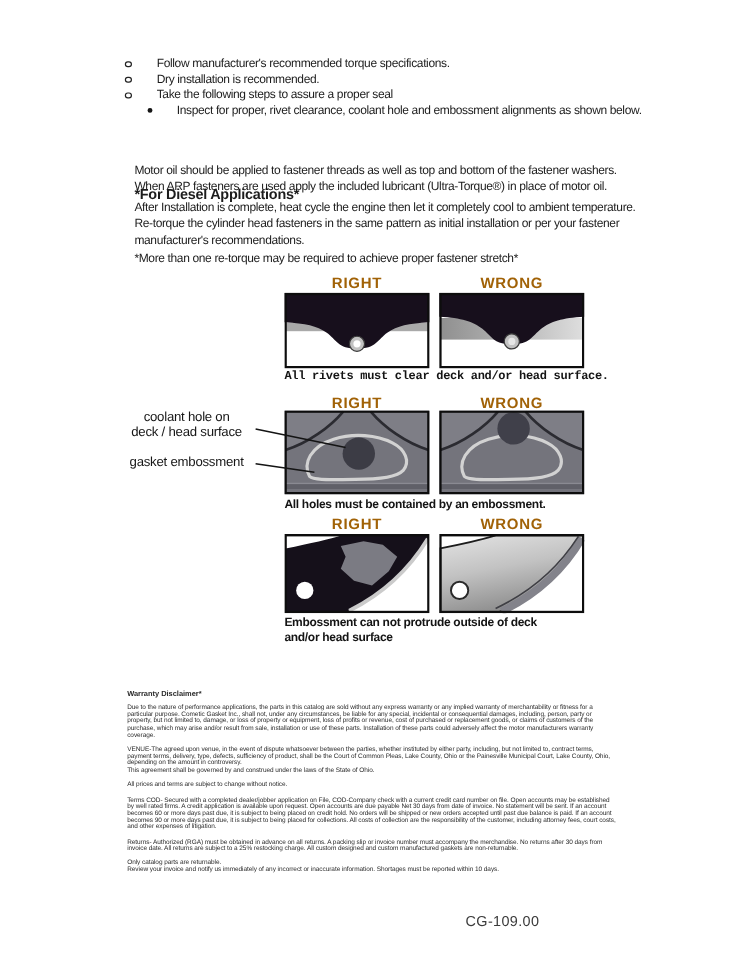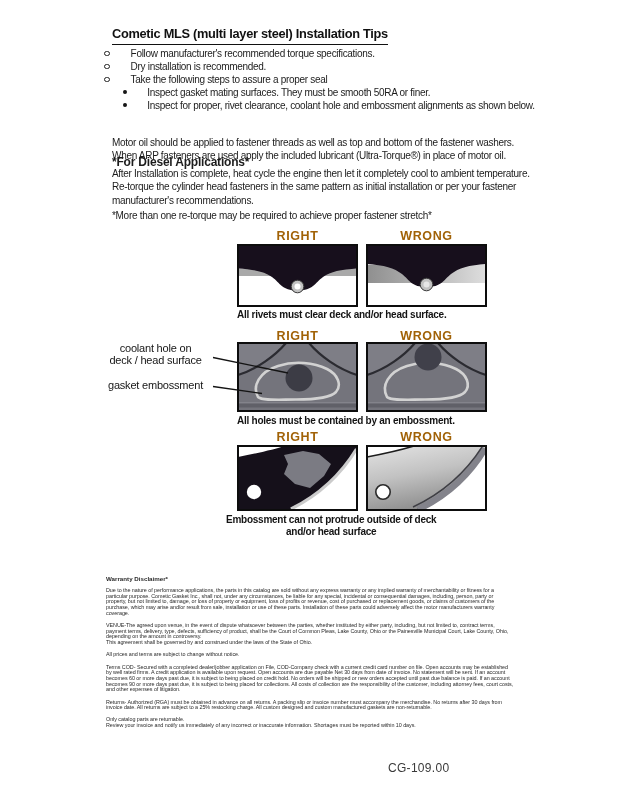--- a/index.html
+++ b/index.html
@@ -46,38 +46,33 @@
 
   .docnum { left:388px; top:761px; font-size:12px; letter-spacing:0.3px; color:#3a3a3a; }
 
   svg { display:block; }
 </style>
 </head>
 <body>
 
 <div class="page">
 
-  <div class="abs title">Cometic MLS (multi layer steel) Installation Tips</div>
 
   <div class="abs bullets">
     <div class="b-row">
       <span class="b-ring"></span>
       <span>Follow manufacturer's recommended torque specifications.</span>
     </div>
     <div class="b-row">
       <span class="b-ring"></span>
       <span>Dry installation is recommended.</span>
     </div>
     <div class="b-row">
       <span class="b-ring"></span>
       <span>Take the following steps to assure a proper seal</span>
-    </div>
-    <div class="b-row b-sub">
-      <span class="b-dot"></span>
-      <span>Inspect gasket mating surfaces.  They must be smooth 50RA or finer.</span>
     </div>
     <div class="b-row b-sub">
       <span class="b-dot"></span>
       <span>Inspect for proper, rivet clearance, coolant hole and embossment alignments as shown below.</span>
     </div>
   </div>
 
   <div class="abs diesel-h">*For Diesel Applications*</div>
   <div class="abs body-p p1">Motor oil should be applied to fastener threads as well as top and bottom of the fastener washers. When ARP fasteners are used apply the included lubricant (Ultra-Torque®) in place of motor oil.</div>
   <div class="abs body-p p2">After Installation is complete, heat cycle the engine then let it completely cool to ambient temperature. Re-torque the cylinder head fasteners in the same pattern as initial installation or per your fastener manufacturer's recommendations.</div>
@@ -104,21 +99,21 @@
       </linearGradient>
     </defs>
     <rect x="0" y="0" width="121" height="63" fill="#ffffff"></rect>
     <rect x="1" y="21" width="119" height="18" fill="url(#deckGrad)"></rect>
     <path d="M0,0 H121 V20 C102,21 93,24 85,30 C77,36.5 75.5,43 60.5,43 C45.5,43 44,36.5 36,30 C28,24 19,21 0,20 Z" fill="#170f1c"></path>
     <circle cx="60.5" cy="40.5" r="6.3" fill="#c2c2c2" stroke="#3a3a3a" stroke-width="1"></circle>
     <circle cx="60.5" cy="40.5" r="3" fill="#e6e6e6"></circle>
     <rect x="1" y="1" width="119" height="61" fill="none" stroke="#0d0d0d" stroke-width="2"></rect>
   </svg>
 
-  <div class="abs caption" style="left:237px; top:309px;">All rivets must clear deck and/or head surface.</div>
+  <div class="abs caption" style="left:237px; top:309px;font-family:Liberation Mono, monospace;">All rivets must clear deck and/or head surface.</div>
 
   <div class="abs rw-label" style="left:237px; top:329px;">RIGHT</div>
   <div class="abs rw-label" style="left:366px; top:329px;">WRONG</div>
 
   <div class="abs side-lbl" style="left:100px; top:343px;">
     <div>coolant hole on</div>
     <div>deck / head surface</div>
   </div>
   <div class="abs side-lbl" style="left:100px; top:380px;">gasket embossment</div>
 
@@ -176,21 +171,21 @@
       </linearGradient>
     </defs>
     <rect x="0" y="0" width="121" height="66" fill="#ffffff"></rect>
     <path d="M1,12 C22,8 38,4 48,1 H120 V4 C104,29 83,49.5 55,63.5 L50,65 H1 Z" fill="url(#bandGrad)" stroke="#1d1d1d" stroke-width="1.6"></path>
     <path d="M52,64.5 C82,50 104,29 119,3.5" stroke="#83838b" stroke-width="6.5" fill="none"></path>
     <path d="M47,62 C78,47.5 100,27 116,2" stroke="#3f3f45" stroke-width="1.4" fill="none"></path>
     <circle cx="17" cy="47" r="7.2" fill="#ffffff" stroke="#2a2a2a" stroke-width="1.6"></circle>
     <rect x="1" y="1" width="119" height="64" fill="none" stroke="#0d0d0d" stroke-width="2"></rect>
   </svg>
 
-  <div class="abs caption pre" style="left:226px; top:514px;text-align:center;">Embossment can not protrude outside of deck
+  <div class="abs caption pre" style="left:237px; top:514px;">Embossment can not protrude outside of deck
 and/or head surface</div>
 
   <div class="abs warranty">
     <h4>Warranty Disclaimer*</h4>
     <p>Due to the nature of performance applications, the parts in this catalog are sold without any express warranty or any implied warranty of merchantability or fitness for a particular purpose.  Cometic Gasket Inc., shall not, under any circumstances, be liable for any special, incidental or consequential damages, including, person, party or property, but not limited to, damage, or loss of property or equipment, loss of profits or revenue, cost of purchased or replacement goods, or claims of customers of the purchase, which may arise and/or result from sale, installation or use of these parts.  Installation of these parts could adversely affect the motor manufacturers warranty coverage.</p>
     <p>VENUE-The agreed upon venue, in the event of dispute whatsoever between the parties, whether instituted by either party, including, but not limited to, contract terms, payment terms, delivery, type, defects, sufficiency of product, shall be the Court of Common Pleas, Lake County, Ohio or the Painesville Municipal Court, Lake County, Ohio, depending on the amount in controversy.
 This agreement shall be governed by and construed under the laws of the State of Ohio.</p>
     <p>All prices and terms are subject to change without notice.</p>
     <p>Terms COD- Secured with a completed dealer/jobber application on File, COD-Company check with a current credit card number on file.  Open accounts may be established by well rated firms.  A credit application is available upon request.  Open accounts are due payable Net 30 days from date of invoice.  No statement will be sent.  If an account becomes 60 or more days past due, it is subject to being placed on credit hold.  No orders will be shipped or new orders accepted until past due balance is paid.  If an account becomes 90 or more days past due, it is subject to being placed for collections.  All costs of collection are the responsibility of the customer, including attorney fees, court costs, and other expenses of litigation.</p>
     <p>Returns- Authorized (RGA) must be obtained in advance on all returns.  A packing slip or invoice number must accompany the merchandise.  No returns after 30 days from invoice date.  All returns are subject to a 25% restocking charge.  All custom designed and custom manufactured gaskets are non-returnable.</p>

